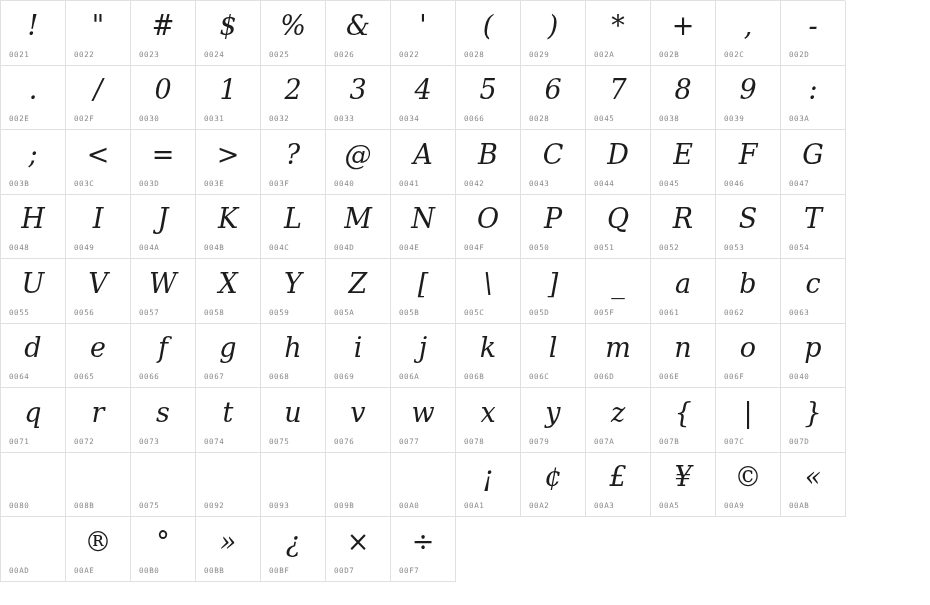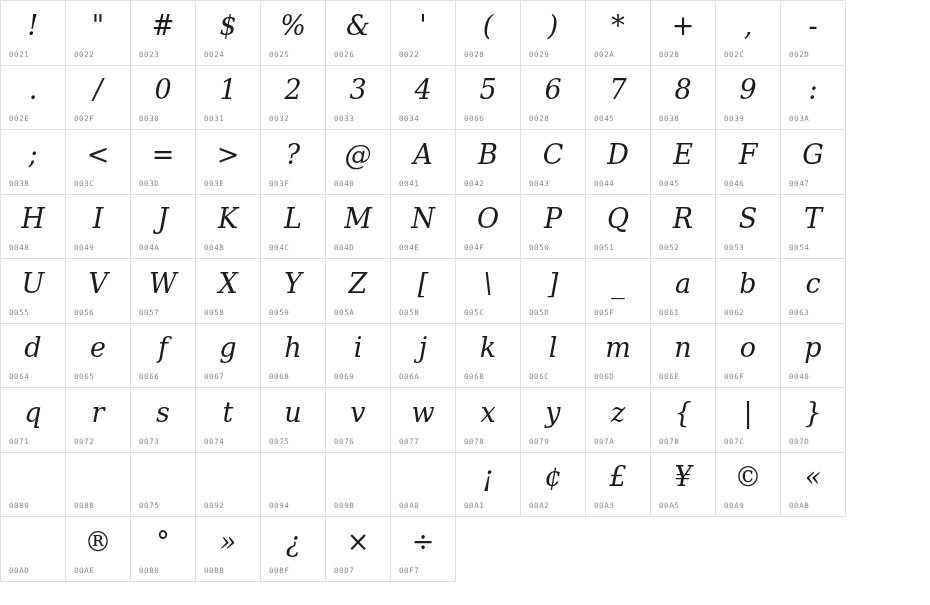--- a/index.html
+++ b/index.html
@@ -435,21 +435,21 @@
     <div class="cell empty">
       <div class="glyph"></div>
       <div class="code">0075</div>
     </div>
     <div class="cell empty">
       <div class="glyph"></div>
       <div class="code">0092</div>
     </div>
     <div class="cell empty">
       <div class="glyph"></div>
-      <div class="code">0094</div>
+      <div class="code">0093</div>
     </div>
     <div class="cell empty">
       <div class="glyph"></div>
       <div class="code">009B</div>
     </div>
     <div class="cell empty">
       <div class="glyph"></div>
       <div class="code">00A0</div>
     </div>
     <div class="cell">

